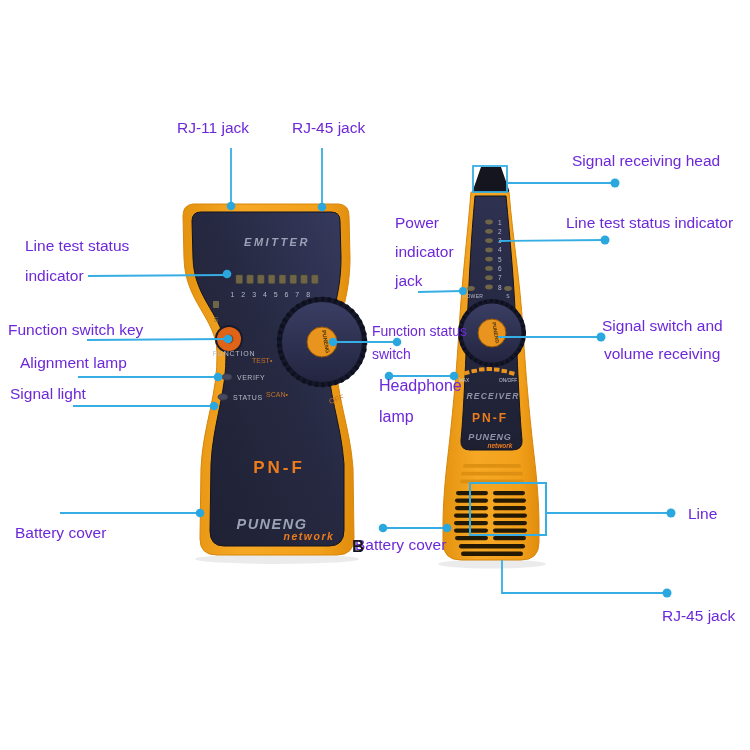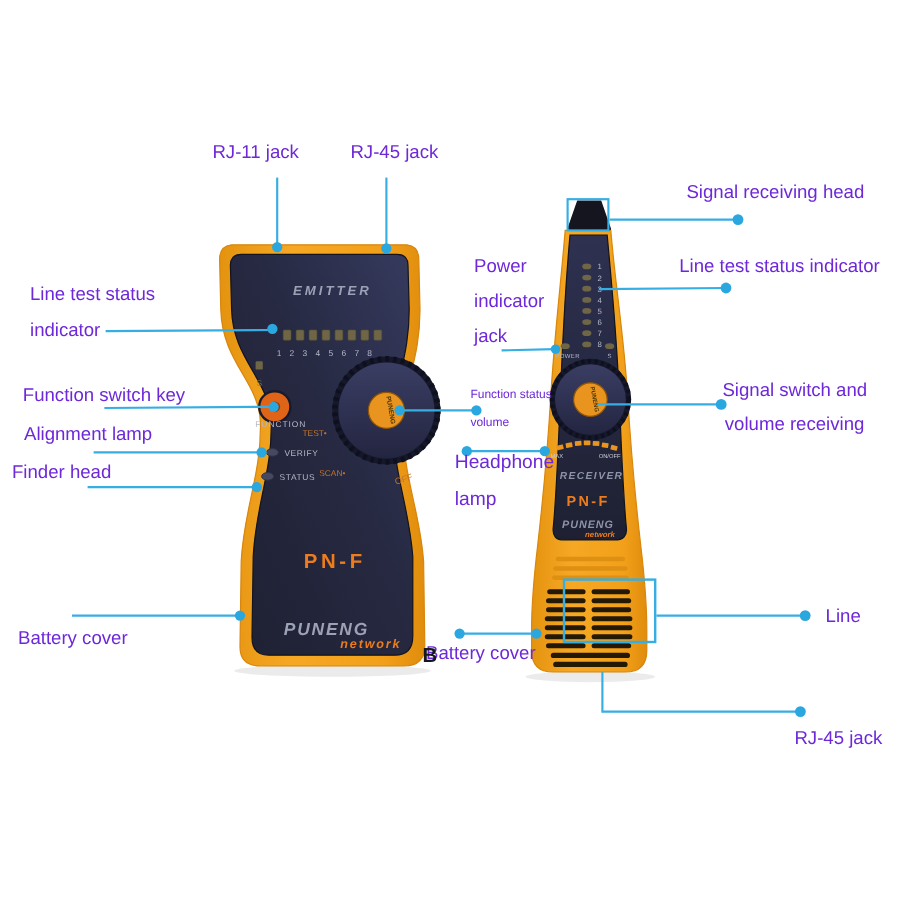--- a/index.html
+++ b/index.html
@@ -1,20 +1,20 @@
 <!DOCTYPE html>
 <html><head>
 <meta charset="utf-8">
 <style>
   html,body{margin:0;padding:0;background:#fff;}
   #stage{position:relative;width:750px;height:750px;background:#ffffff;overflow:hidden;
          font-family:"Liberation Sans", sans-serif;}
   #art{position:absolute;left:0;top:0;}
   .lbl{position:absolute;white-space:nowrap;color:#6d28d9;font-size:15.5px;line-height:1.1;text-align:center;}
-  .lbl.small{font-size:10px;margin-left:20px;}
+  .lbl.small{font-size:14px;}
   .lbl.big{font-size:16px;margin-left:16px;}
   .stray{position:absolute;font-size:17px;font-weight:bold;color:#16161f;}
   svg text{font-family:"Liberation Sans", sans-serif;}
 </style>
 </head>
 <body>
 
 <div id="stage">
 
 <svg id="art" width="750" height="750" viewBox="0 0 750 750">
@@ -226,30 +226,30 @@
         <circle cx="671" cy="513" r="4.5"></circle>
     <circle cx="667" cy="593" r="4.5"></circle>
   </g>
 </svg>
 
   <div class="lbl" style="left:177px;top:119px">RJ-11 jack</div>
   <div class="lbl" style="left:292px;top:119px">RJ-45 jack</div>
 
   <div class="lbl" style="left:25px;top:237px">Line test status</div>
   <div class="lbl" style="left:25px;top:267px">indicator</div>
-  <div class="lbl" style="left:19px;top:321px">Function switch key</div>
+  <div class="lbl" style="left:8px;top:321px">Function switch key</div>
   <div class="lbl" style="left:20px;top:354px">Alignment lamp</div>
-  <div class="lbl" style="left:10px;top:385px">Finder head</div>
+  <div class="lbl" style="left:10px;top:385px">Signal light</div>
   <div class="lbl" style="left:15px;top:524px">Battery cover</div>
 
   <div class="lbl" style="left:395px;top:214px">Power</div>
   <div class="lbl" style="left:395px;top:243px">indicator</div>
   <div class="lbl" style="left:395px;top:272px">jack</div>
   <div class="lbl small" style="left:372px;top:324px">Function status</div>
-  <div class="lbl small" style="left:372px;top:347px">volume</div>
+  <div class="lbl small" style="left:372px;top:347px">switch</div>
   <div class="lbl big" style="left:363px;top:377px">Headphone</div>
   <div class="lbl big" style="left:363px;top:408px">lamp</div>
   <div class="lbl" style="left:355px;top:536px">Battery cover</div>
 
   <div class="lbl" style="left:566px;top:214px">Line test status indicator</div>
   <div class="lbl" style="left:572px;top:152px">Signal receiving head</div>
   <div class="lbl" style="left:602px;top:317px">Signal switch and</div>
   <div class="lbl" style="left:604px;top:345px">volume receiving</div>
   <div class="lbl" style="left:688px;top:505px">Line</div>
   <div class="lbl" style="left:662px;top:607px">RJ-45 jack</div>

